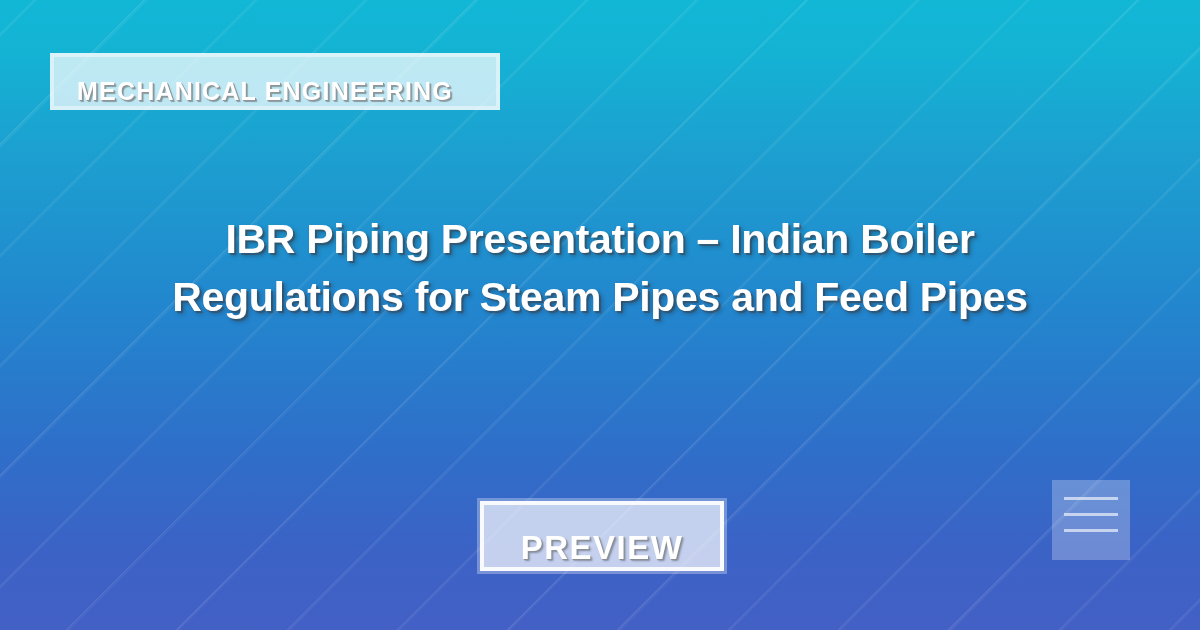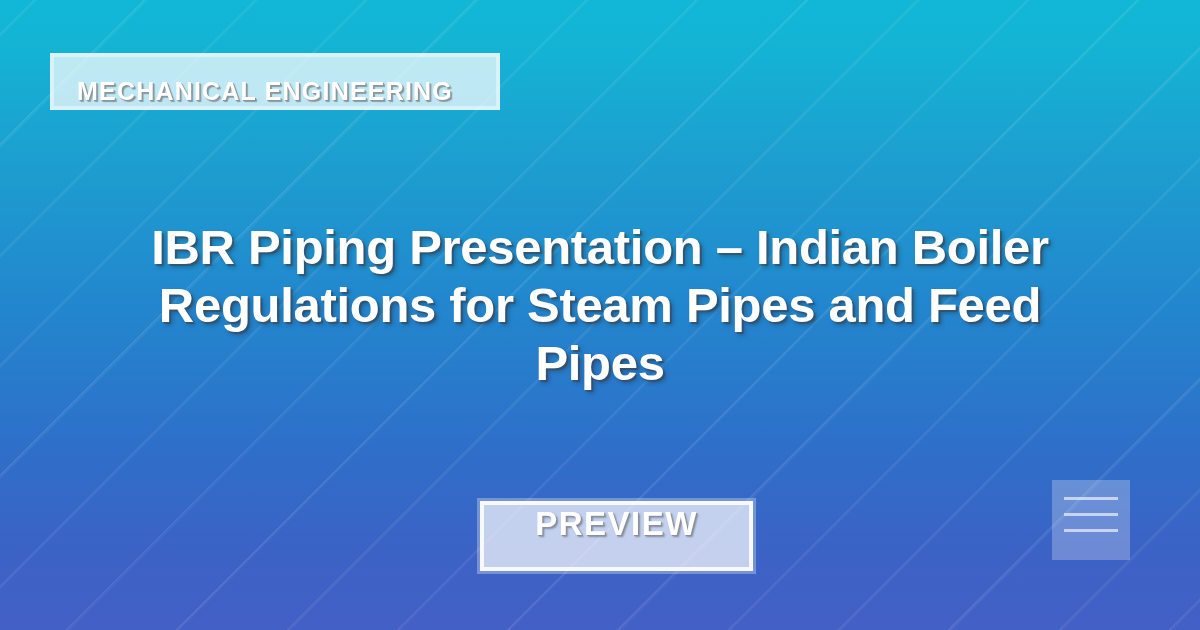--- a/index.html
+++ b/index.html
@@ -76,48 +76,48 @@
     position: absolute;
     left: 0;
     right: 0;
     top: 206px;
     text-align: center;
     padding: 0 80px;
     box-sizing: border-box;
   }
 
   .title {
-    margin: 12px;
-    font-size: 49px;
+    margin: 4px;
+    font-size: 41px;
     line-height: 58px;
     font-weight: bold;
     color: #ffffff;
     letter-spacing: -0.3px;
     font-family: "Liberation Sans", sans-serif;
     font-stretch: condensed;
     text-shadow: 2px 2px 0 rgba(60,70,80,0.55),
                  3px 3px 4px rgba(30,40,55,0.40);
     max-width: 900px;
     margin-left: auto;
     margin-right: auto;
   }
 
   
   .preview-btn {
     position: absolute;
     left: 480px;
     top: 501px;
-    width: 273px;
+    width: 244px;
     height: 70px;
     box-sizing: border-box;
     background: rgba(255,255,255,0.70);
     border: 4px solid rgba(255,255,255,0.88);
     outline: 3px solid rgba(255,255,255,0.30);
     display: flex;
-    align-items: flex-start;
+    align-items: flex-end;
     justify-content: center;
     cursor: pointer;
   }
 
   .preview-label {
     font-size: 33px;
     font-weight: bold;
     letter-spacing: 1.5px;
     color: #ffffff;
     font-family: "Liberation Sans", sans-serif;

